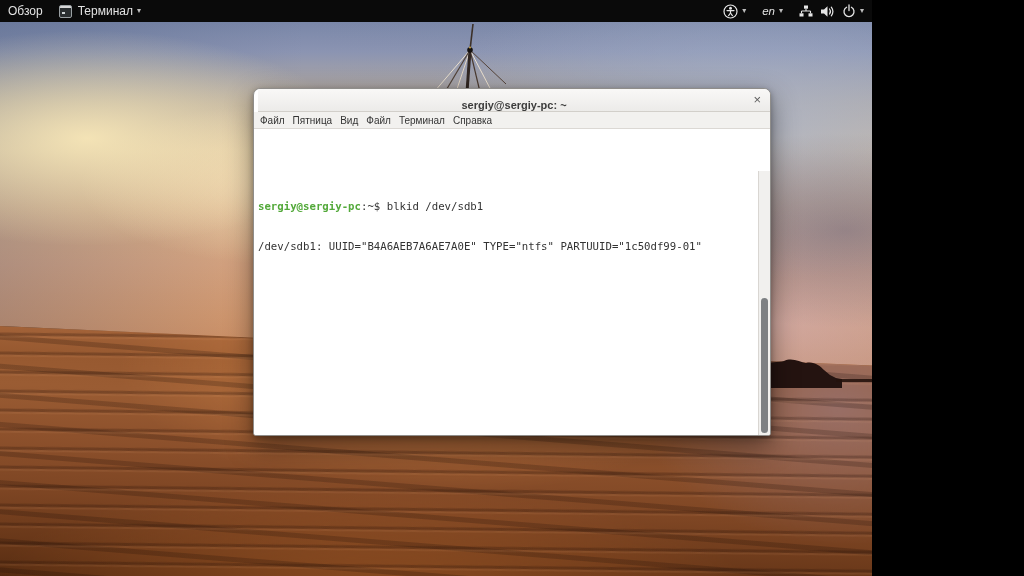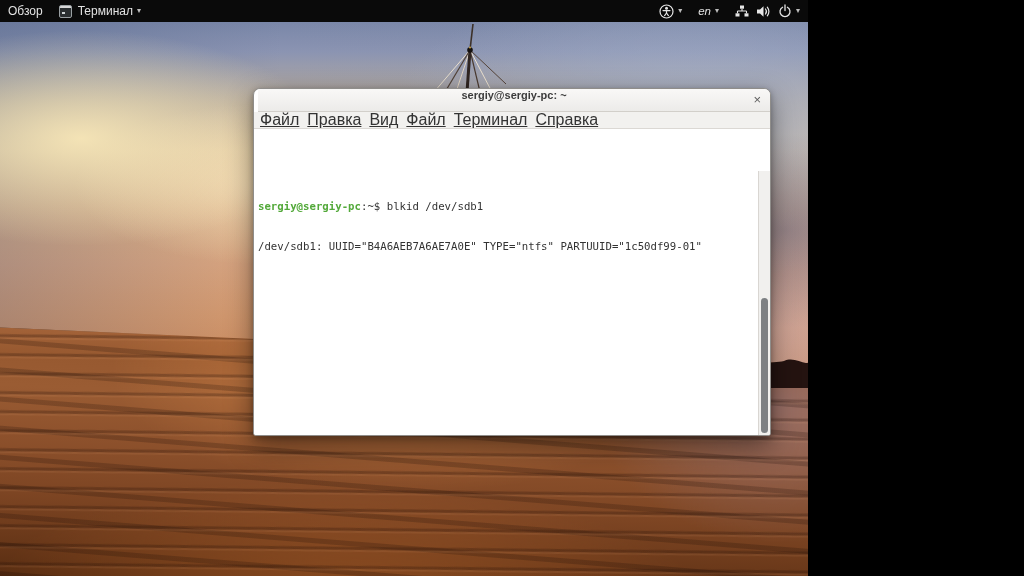--- a/index.html
+++ b/index.html
@@ -1,16 +1,16 @@
 <!DOCTYPE html>
 <html><head>
 <meta charset="utf-8">
 <style>
   html,body{margin:0;padding:0;background:#000;}
-  .screen{position:relative;width:808px;height:576px;overflow:hidden;
+  .screen{position:relative;width:872px;height:576px;overflow:hidden;
           font-family:"Liberation Sans",sans-serif;-webkit-font-smoothing:antialiased;}
 
   
   .wallpaper{position:absolute;top:0;left:0;right:0;bottom:0;overflow:hidden;background-color:#8a4f2c;
     background-image:
       radial-gradient(ellipse 40% 26% at 97% 40%, rgba(108,98,116,0.55), rgba(108,98,116,0) 65%),
       radial-gradient(ellipse 55% 38% at 86% 22%, rgba(170,182,208,0.72), rgba(170,182,208,0) 70%),
       radial-gradient(ellipse 48% 30% at 88% 56%, rgba(214,176,180,0.65), rgba(214,176,180,0) 70%),
       radial-gradient(ellipse 42% 26% at 10% 24%, rgba(252,235,186,0.88), rgba(252,235,186,0) 72%),
       radial-gradient(ellipse 34% 20% at 33% 32%, rgba(246,226,188,0.70), rgba(246,226,188,0) 70%),
@@ -44,26 +44,26 @@
   .tb-right svg{display:block;}
   .tb-right .panel-btn svg + svg{margin-left:7px;}
   .lang{font-size:11.5px;font-style:italic;}
 
   
   .terminal-window{position:absolute;left:253px;top:88px;width:518px;height:348px;z-index:30;
     border:1px solid #8f8d8a;border-radius:7px 7px 3px 3px;box-sizing:border-box;overflow:hidden;
     box-shadow:0 10px 28px rgba(0,0,0,0.45), 0 2px 6px rgba(0,0,0,0.3);background:#fff;}
   .titlebar{position:absolute;top:0;left:4px;right:0;height:22px;
     background:linear-gradient(#f9f8f7,#ecebe9);border-bottom:1px solid #d2cfca;
-    display:flex;align-items:flex-start;justify-content:center;}
+    display:flex;align-items:flex-end;justify-content:center;}
   .titlebar .title{font-size:11px;font-weight:bold;color:#3c3c3c;}
   .titlebar .close{position:absolute;right:9px;top:0;height:22px;line-height:21px;font-size:13px;color:#5e5e5e;cursor:default;}
   .menubar{position:absolute;top:23px;left:0;right:0;height:16px;background:#f2f1ef;border-bottom:1px solid #dbd8d4;
     display:flex;align-items:center;padding-left:2px;}
-  .menubar span{font-size:16px;color:#333;padding:0 4px;cursor:default;text-decoration:underline;}
+  .menubar span{font-size:10px;color:#333;padding:0 4px;cursor:default;}
   .term-content{position:absolute;top:40px;left:0;right:0;bottom:0;background:#ffffff;
     font-family:"DejaVu Sans Mono",monospace;font-size:10.7px;line-height:13.4px;color:#333333;
     padding:2px 4px;white-space:pre;box-sizing:border-box;margin-top:42px;}
   .prompt{color:#53a93a;font-weight:bold;}
   .cursor{display:inline-block;width:6px;height:11px;border:1px solid #3a3a3a;vertical-align:-2px;}
   .scrollbar{position:absolute;top:0;right:0;bottom:0;width:11px;background:#f1f0ee;border-left:1px solid #d9d6d2;}
   .scroll-thumb{position:absolute;right:2px;width:7px;top:48%;bottom:2px;background:#7d8083;border-radius:4px;}
 </style>
 </head>
 <body>
@@ -141,21 +141,21 @@
     </div>
   </div>
 
   <div class="terminal-window">
     <div class="titlebar">
       <span class="title">sergiy@sergiy-pc: ~</span>
       <span class="close">×</span>
     </div>
     <div class="menubar">
       <span>Файл</span>
-      <span>Правка</span>
+      <span>Пятница</span>
       <span>Вид</span>
       <span>Файл</span>
       <span>Терминал</span>
       <span>Справка</span>
     </div>
     <div class="term-content">
       <div class="line"><span class="prompt">sergiy@sergiy-pc</span><span>:~$ </span><span>blkid /dev/sdb1</span></div>
       <div class="line">/dev/sdb1: UUID="B4A6AEB7A6AE7A0E" TYPE="ntfs" PARTUUID="1c50df99-01"</div>
       <div class="scrollbar">
         <div class="scroll-thumb"></div>

